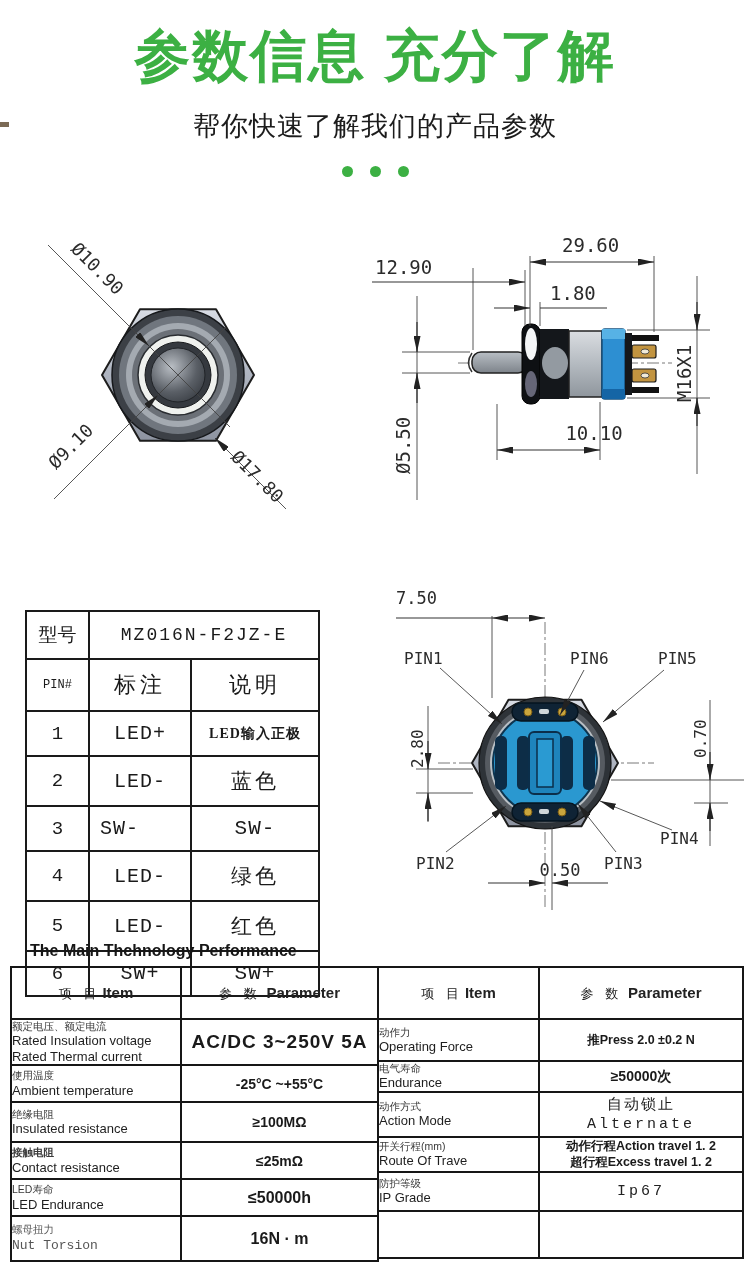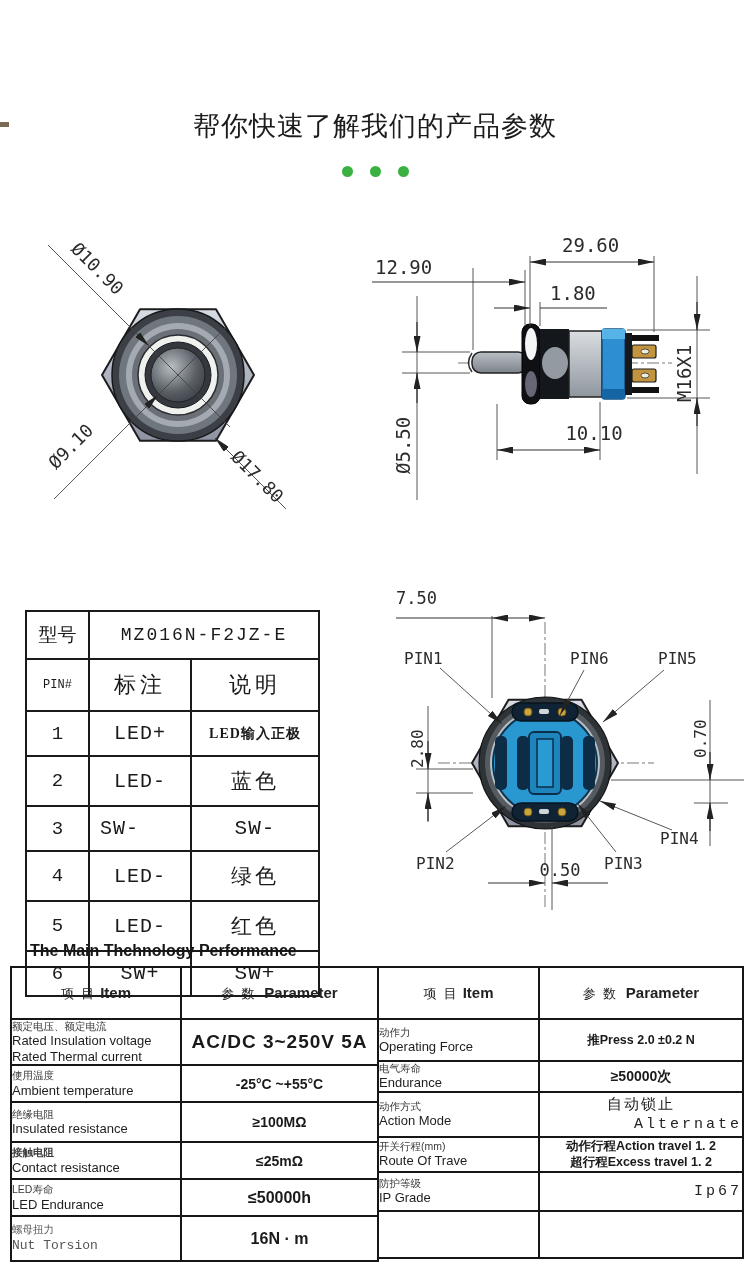--- a/index.html
+++ b/index.html
@@ -36,40 +36,41 @@
   .c-desc{font-family:"Liberation Serif",serif;font-size:21px;letter-spacing:3px;}
   .c-desc.small{font-size:14px;letter-spacing:1px;font-weight:bold;}
 
   
   .spec-title{position:absolute;left:30px;top:942px;font-size:16px;font-weight:600;color:#161616;}
   .spec-wrap{position:absolute;left:10px;top:966px;display:flex;align-items:flex-start;}
   .spec-wrap table{border-collapse:collapse;table-layout:fixed;}
   .spec-wrap td{border:2px solid #161616;vertical-align:middle;padding:0;overflow:hidden;}
   .spec-right{margin-left:-2px;}
   .sh{ text-align:center;font-size:14px;color:#222;}
-  .sh .cn{font-family:Liberation Serif, serif;font-size:13px;letter-spacing:2px;margin-top:33px;}
+  .sh .cn{font-family:Liberation Mono, monospace;font-size:13px;letter-spacing:2px;margin-top:33px;}
   .sh .en{font-weight:700;font-size:15px;}
   .item-cell{padding:3px 4px 3px 12px;}
   .item-cn{font-size:10.5px;color:#3a3a3a;line-height:1.25;}
   .item-en{font-size:13px;color:#1e1e1e;line-height:1.2;}
   .item-mono .item-cn,.item-mono .item-en{font-family:"Liberation Mono",monospace;color:#555;}
   .pcell{text-align:center;}
   .p-big{font-size:19px;font-weight:600;letter-spacing:1px;}
   .p-med{font-size:14px;font-weight:700;}
   .p-med2{font-size:16px;font-weight:700;}
   .p-small{font-size:12.5px;font-weight:700;}
-  .p-mono{font-family:"Liberation Mono",monospace;font-size:15px;letter-spacing:3px;color:#222;text-align:right;}
+  .p-mono{font-family:"Liberation Mono",monospace;font-size:15px;letter-spacing:3px;color:#222;}
   .p-serif{font-family:"Liberation Serif",serif;font-size:15px;letter-spacing:2px;}
   .pline{line-height:1.3;}
 </style>
 </head>
 <body>
 
 <div class="page">
 
+  <div class="hero-title">参数信息 充分了解</div>
   <div class="hero-sub">帮你快速了解我们的产品参数</div>
   <div class="dots">
     <i></i>
       <i></i>
       <i></i>
   </div>
   <div class="edge-dash"></div>
 
   <svg class="fv" width="330" height="310" viewBox="0 0 330 310">
     <defs>

